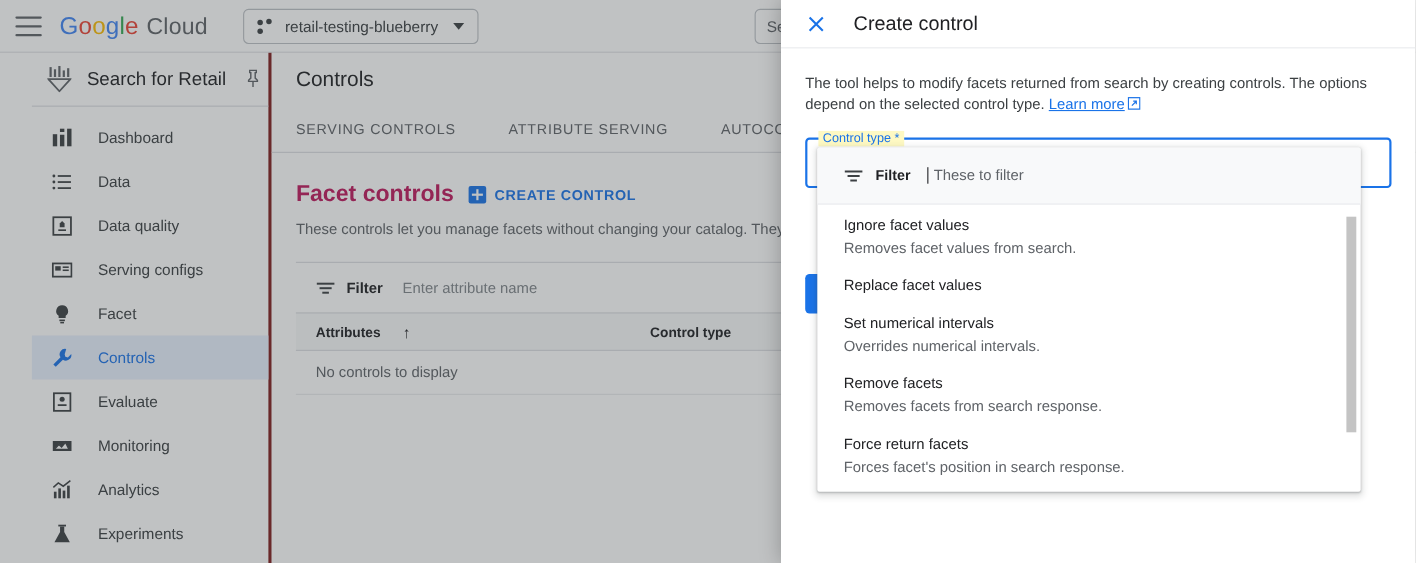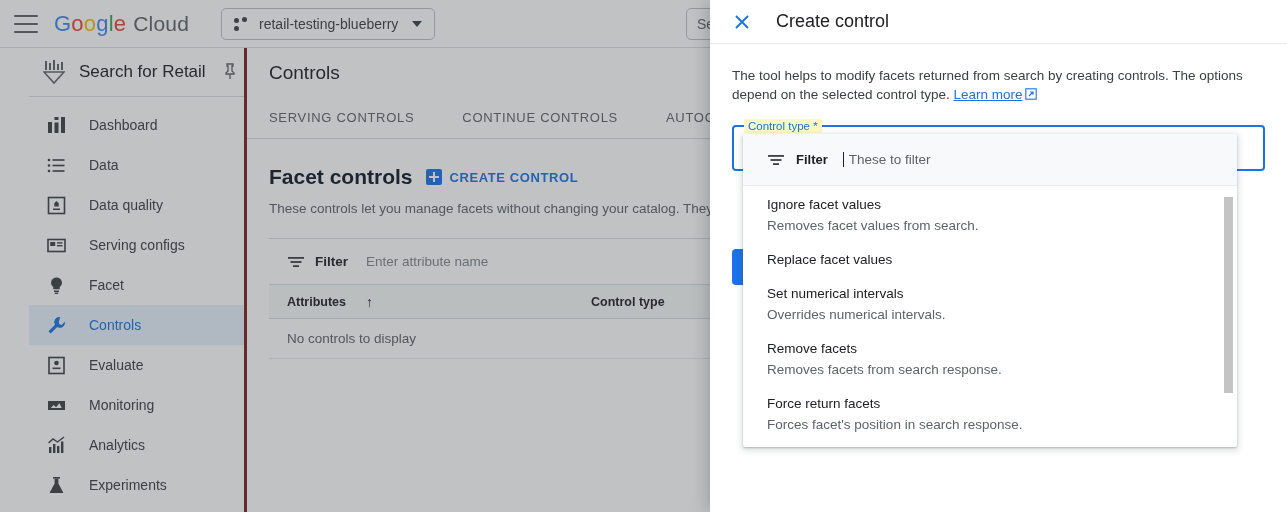--- a/index.html
+++ b/index.html
@@ -87,21 +87,21 @@
   .tabs {
     height: 42px; display:flex; align-items:flex-end; gap: 0;
     border-bottom:1px solid #dadce0; padding-left: 22px;
   }
   .tab {
     font-size: 13px; letter-spacing:.7px; color:#5f6368; font-weight: 500;
     padding: 0 22px 13px 0; margin-right: 26px; cursor:pointer; white-space:nowrap;
   }
   .section { padding: 26px 22px 0 22px; }
   .section-title-row { display:flex; align-items:center; gap: 13px; }
-  .section-title { font-size: 21px; font-weight: 600; color:#0f172a; }
+  .section-title { font-size: 21px; font-weight: 600; color:#be185d; }
   .create-btn {
     display:flex; align-items:center; gap: 8px; cursor:pointer;
     font-size: 13px; font-weight:600; letter-spacing:.6px; color:#1a73e8; white-space: nowrap;
   }
   .plus-sq {
     width:16px;height:16px;background:#1a73e8;border-radius:2px;position:relative;
   }
   .plus-sq::before, .plus-sq::after {
     content:""; position:absolute; background:#fff;
   }
@@ -370,21 +370,21 @@
         </div>
 
       </div>
     </div>
 
     <div class="main">
       <div class="main-head">Controls</div>
 
       <div class="tabs">
         <div class="tab">SERVING CONTROLS</div>
-        <div class="tab">CONTINUE CONTROLS</div>
+        <div class="tab">ATTRIBUTE SERVING</div>
         <div class="tab">AUTOCOMPLE</div>
       </div>
 
       <div class="section">
         <div class="section-title-row">
           <div class="section-title">Facet controls</div>
           <div class="create-btn">
             <span class="plus-sq"></span>
             <span>CREATE CONTROL</span>
           </div>

